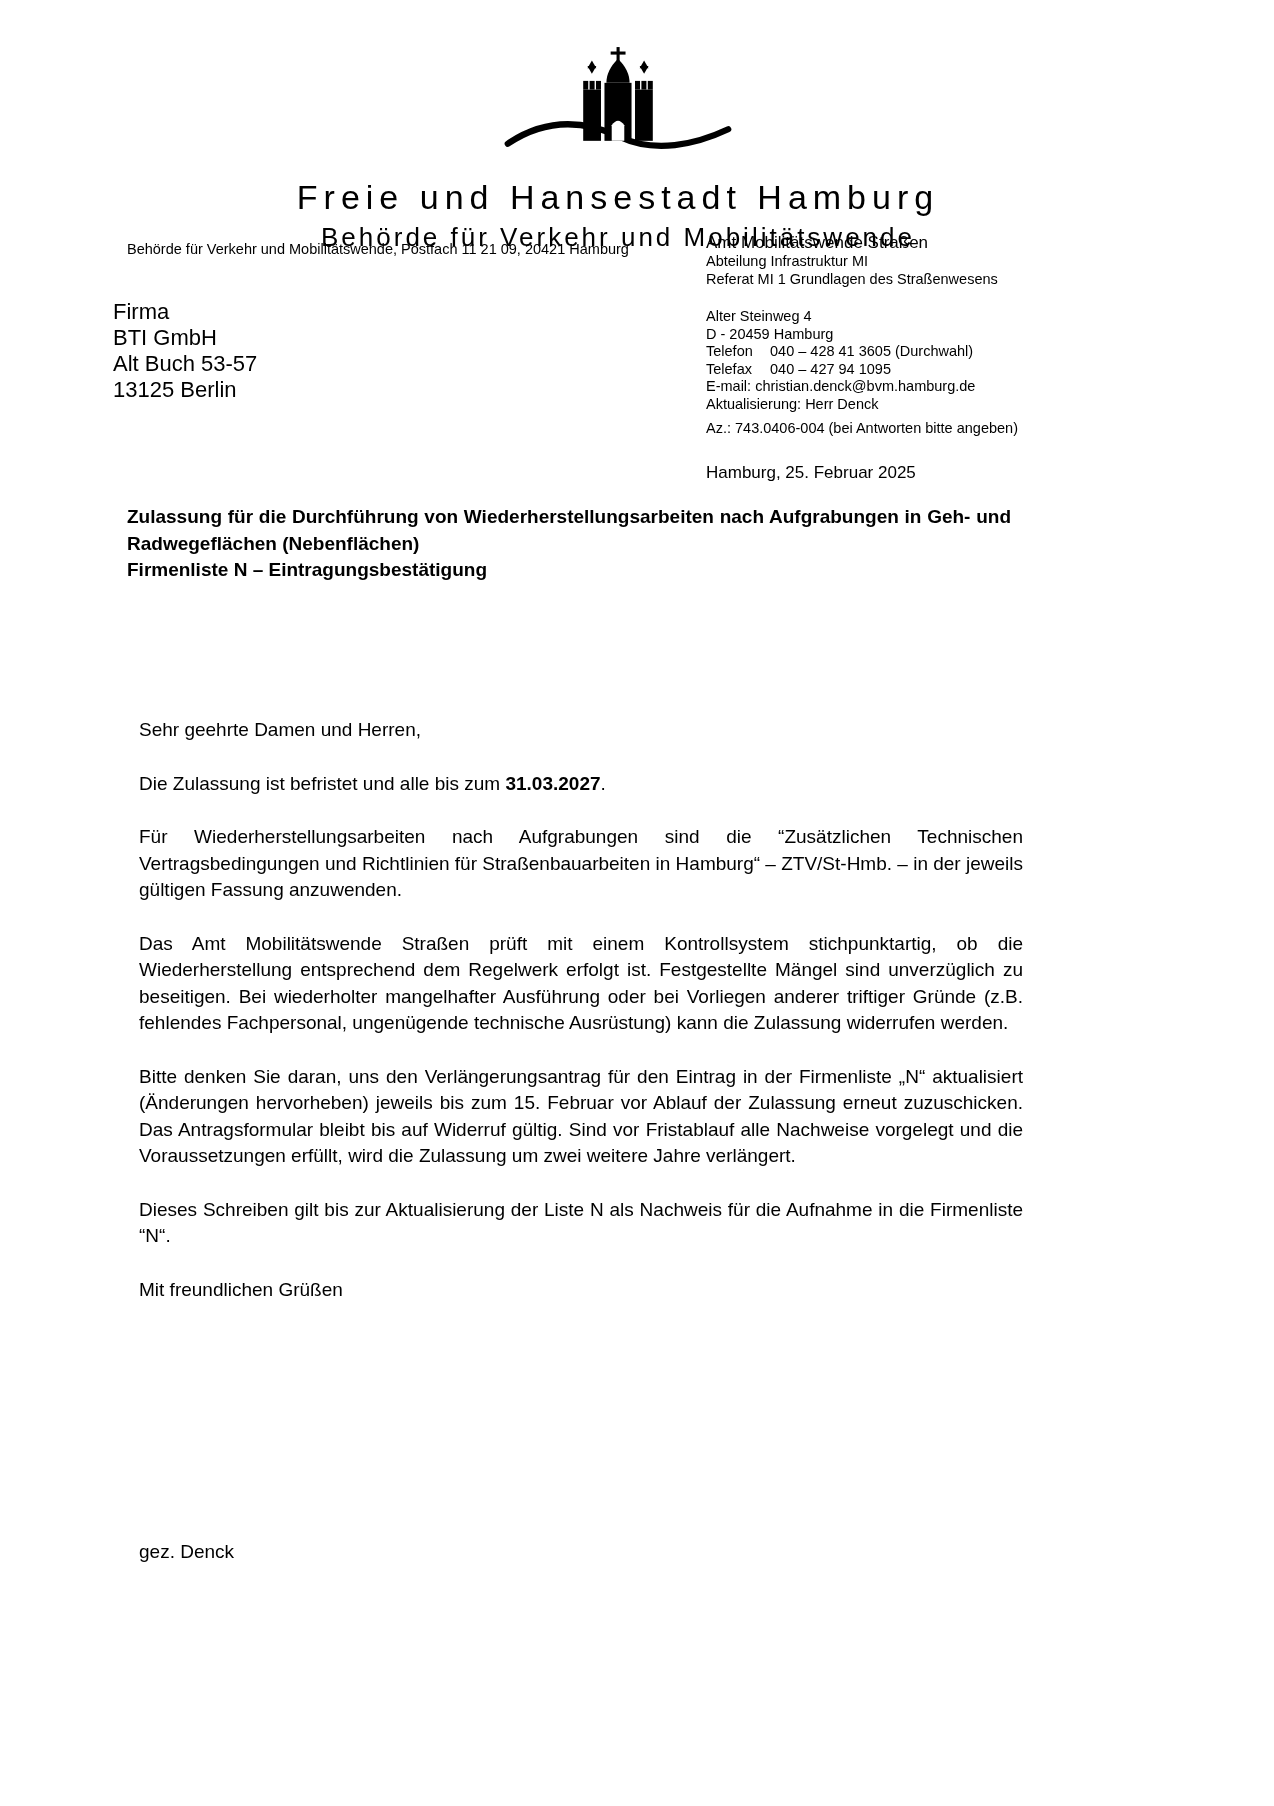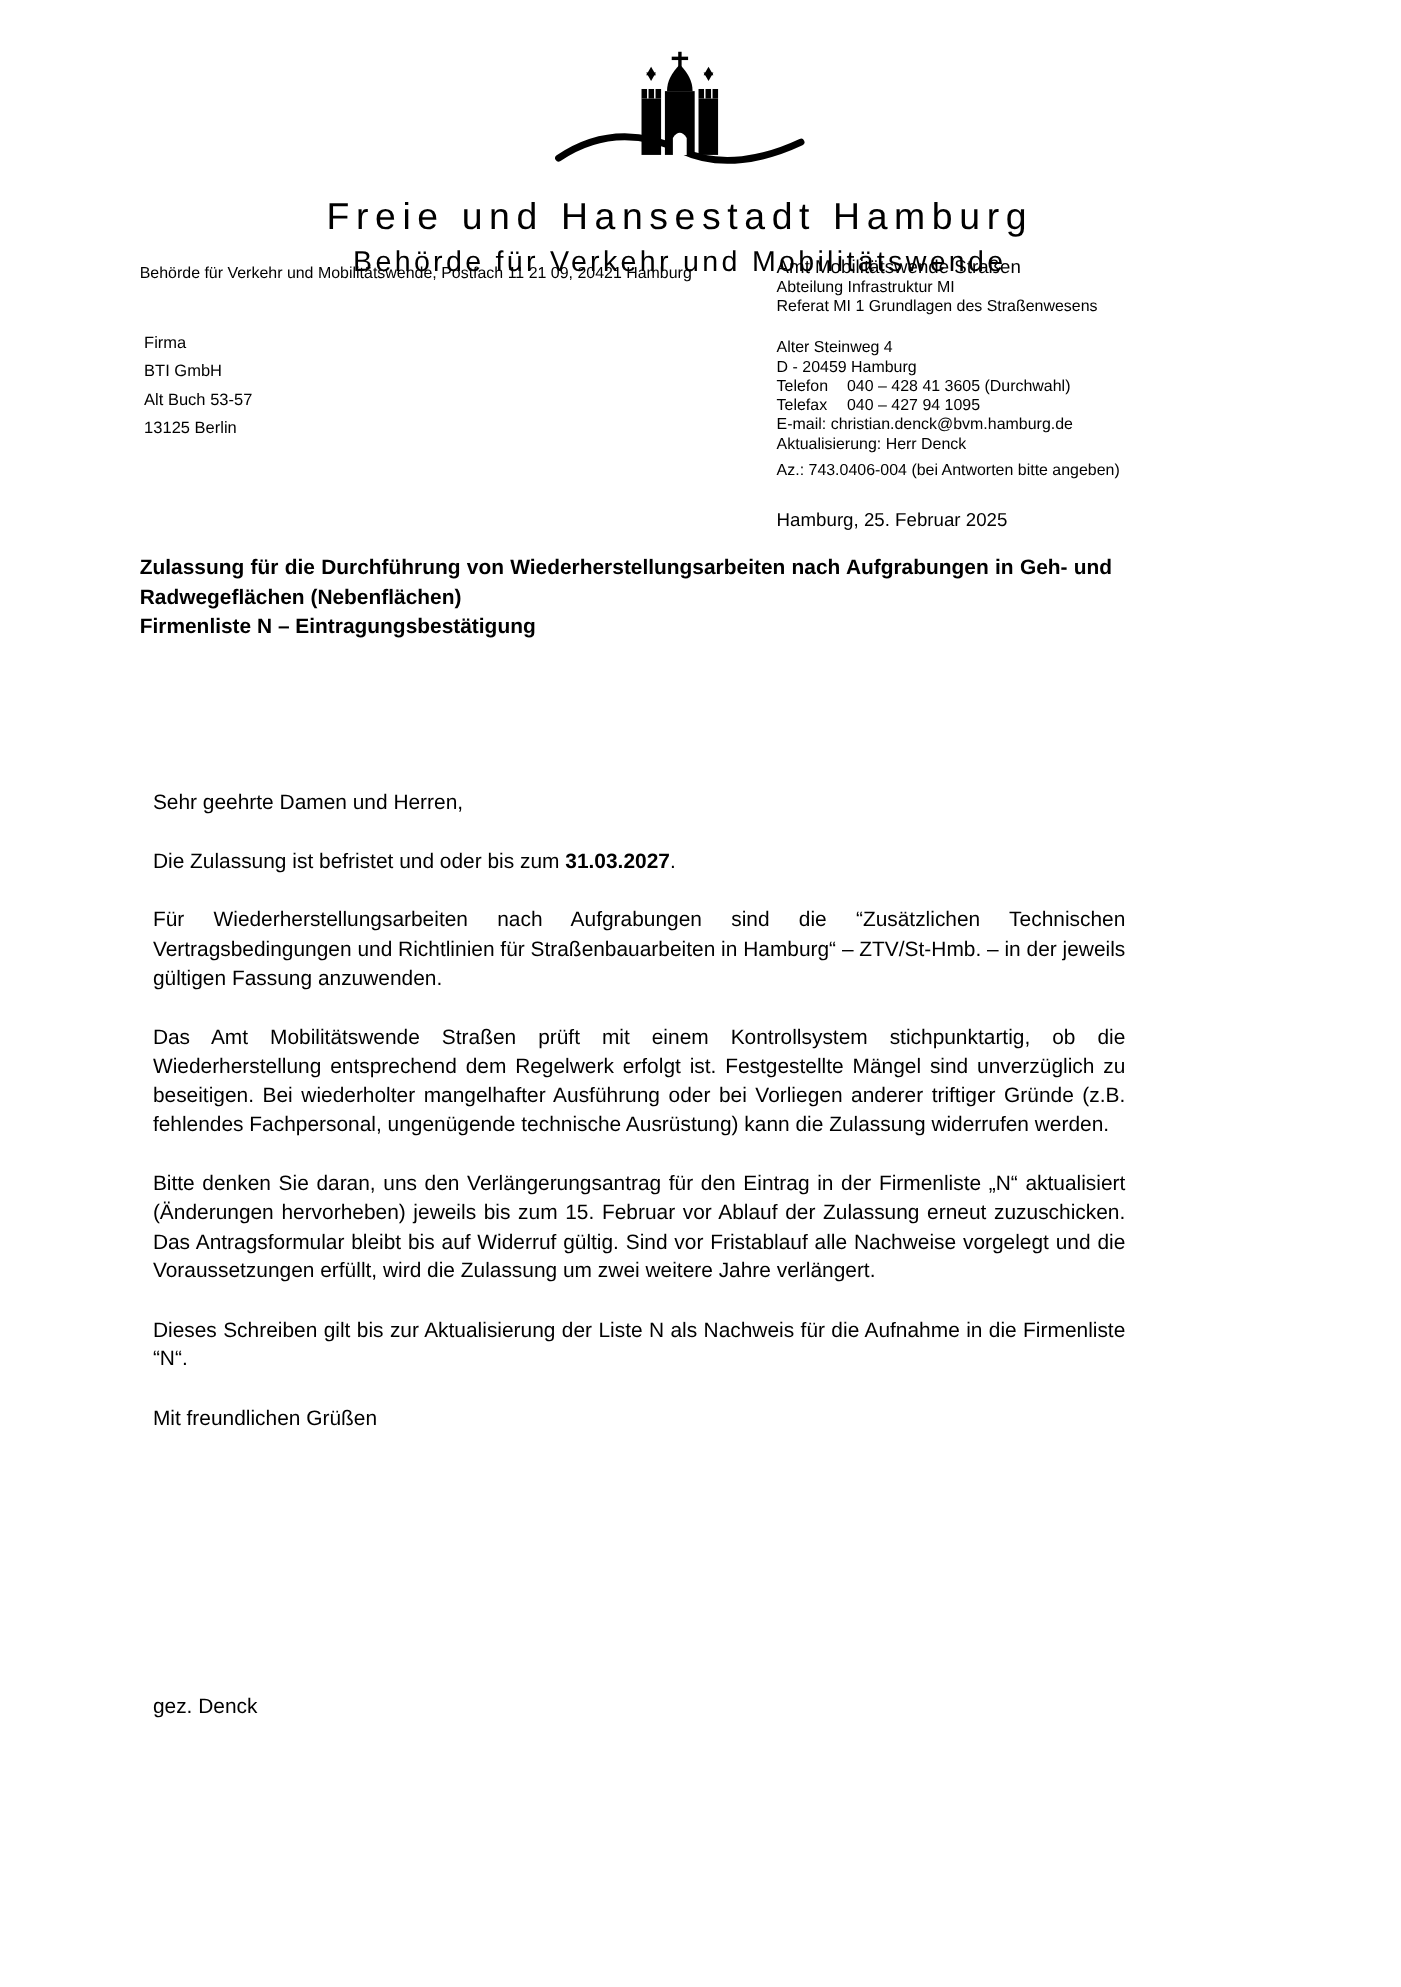--- a/index.html
+++ b/index.html
@@ -40,23 +40,23 @@
   .sender-line {
     position: absolute;
     left: 127px;
     top: 241px;
     font-size: 14.5px;
   }
 
   
   .recipient {
     position: absolute;
-    left: 131px;
+    left: 113px;
     top: 299px;
-    font-size: 15px;
+    font-size: 22px;
     line-height: 26px;
   }
 
   
   .contact {
     position: absolute;
     left: 706px;
     top: 233px;
     width: 480px;
     font-size: 14.5px;
@@ -165,21 +165,21 @@
     <div class="contact-date">Hamburg, 25. Februar 2025</div>
   </div>
 
   <div class="subject">
     <div class="subject-main">Zulassung für die Durchführung von Wiederherstellungsarbeiten nach Aufgrabungen in Geh- und Radwegeflächen (Nebenflächen)</div>
     <div>Firmenliste N – Eintragungsbestätigung</div>
   </div>
 
   <div class="body-text">
     <p class="salutation">Sehr geehrte Damen und Herren,</p>
-    <p><span>Die Zulassung ist befristet und oder bis zum </span><span class="date-bold">31.03.2027</span><span>.</span></p>
+    <p><span>Die Zulassung ist befristet und alle bis zum </span><span class="date-bold">31.03.2027</span><span>.</span></p>
     <p>Für Wiederherstellungsarbeiten nach Aufgrabungen sind die “Zusätzlichen Technischen Vertragsbedingungen und Richtlinien für Straßenbauarbeiten in Hamburg“ – ZTV/St-Hmb. – in der jeweils gültigen Fassung anzuwenden.</p>
     <p>Das Amt Mobilitätswende Straßen prüft mit einem Kontrollsystem stichpunktartig, ob die Wiederherstellung entsprechend dem Regelwerk erfolgt ist. Festgestellte Mängel sind unverzüglich zu beseitigen. Bei wiederholter mangelhafter Ausführung oder bei Vorliegen anderer triftiger Gründe (z.B. fehlendes Fachpersonal, ungenügende technische Ausrüstung) kann die Zulassung widerrufen werden.</p>
     <p>Bitte denken Sie daran, uns den Verlängerungsantrag für den Eintrag in der Firmenliste „N“ aktualisiert (Änderungen hervorheben) jeweils bis zum 15. Februar vor Ablauf der Zulassung erneut zuzuschicken. Das Antragsformular bleibt bis auf Widerruf gültig. Sind vor Fristablauf alle Nachweise vorgelegt und die Voraussetzungen erfüllt, wird die Zulassung um zwei weitere Jahre verlängert.</p>
     <p>Dieses Schreiben gilt bis zur Aktualisierung der Liste N als Nachweis für die Aufnahme in die Firmenliste “N“.</p>
     <p class="closing">Mit freundlichen Grüßen</p>
     <p class="signature">gez. Denck</p>
   </div>
 
 </div>
 

